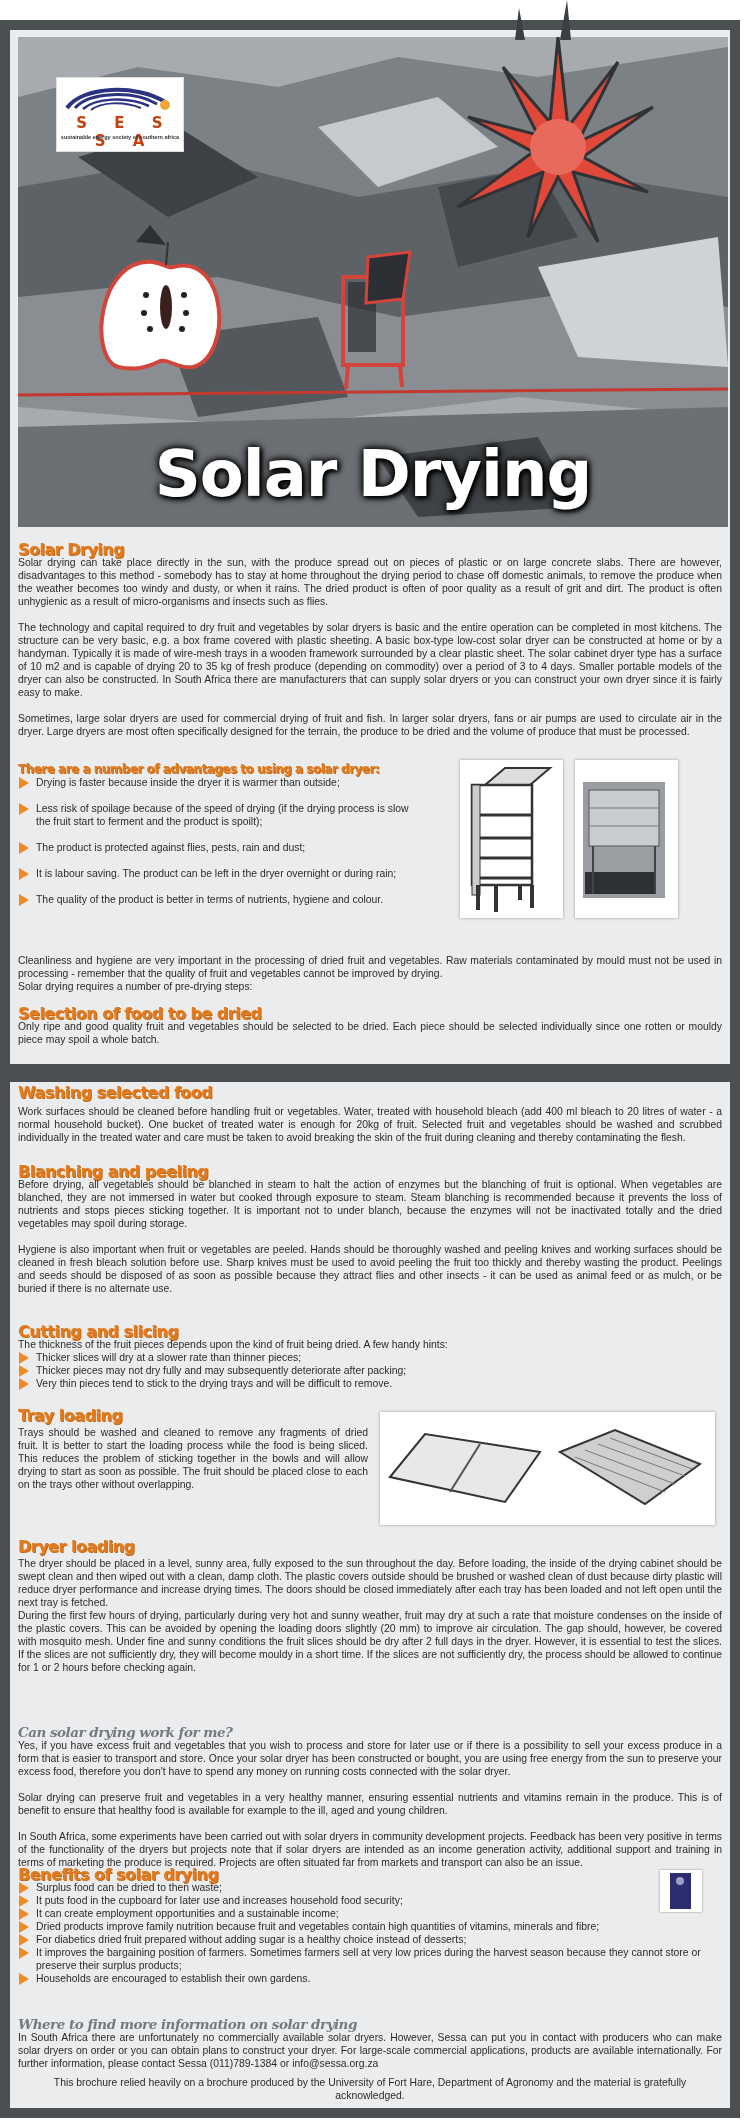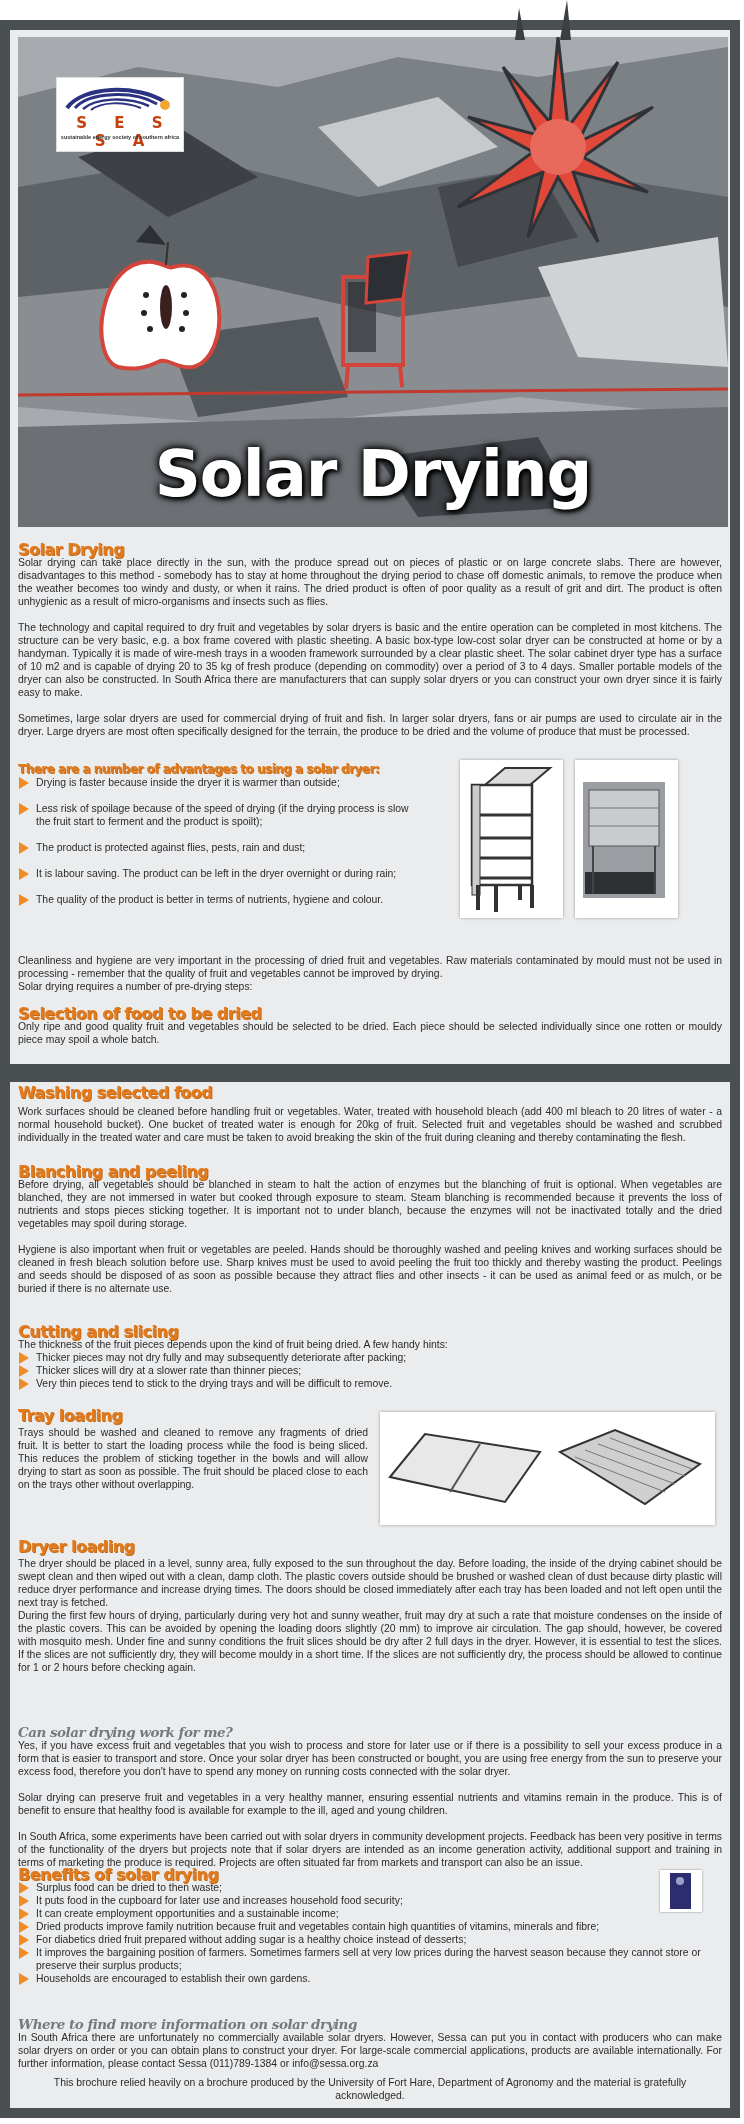--- a/index.html
+++ b/index.html
@@ -162,22 +162,22 @@
       <h2>Blanching and peeling</h2>
       <p>Before drying, all vegetables should be blanched in steam to halt the action of enzymes but the blanching of fruit is optional. When vegetables are blanched, they are not immersed in water but cooked through exposure to steam.  Steam blanching is recommended because it prevents the loss of nutrients and stops pieces sticking together. It is important not to under blanch, because the enzymes will not be inactivated totally and the dried vegetables may spoil during storage.</p>
       <div class="gap"></div>
       <p>Hygiene is also important when fruit or vegetables are peeled.  Hands should be thoroughly washed and peeling knives and working surfaces should be cleaned in fresh bleach solution before use.  Sharp knives must be used to avoid peeling the fruit too thickly and thereby wasting the product.  Peelings and seeds should be disposed of as soon as possible because they attract flies and other insects - it can be used as animal feed or as mulch, or be buried if there is no alternate use.</p>
     </div>
 
     <div class="content" style="top:243px;">
       <h2>Cutting and slicing</h2>
       <p>The thickness of the fruit pieces depends upon the kind of fruit being dried.  A few handy hints:</p>
       <ul class="arrows">
+        <li><span class="tri"></span><span>Thicker slices will dry at a slower rate than thinner pieces;</span></li>
         <li><span class="tri"></span><span>Thicker pieces may not dry fully and may subsequently deteriorate after packing;</span></li>
-        <li><span class="tri"></span><span>Thicker slices will dry at a slower rate than thinner pieces;</span></li>
         <li><span class="tri"></span><span>Very thin pieces tend to stick to the drying trays and will be difficult to remove.</span></li>
       </ul>
     </div>
 
     <div class="content" style="top:327px;width:350px;">
       <h2>Tray loading</h2>
       <p style="margin-top:4px;">Trays should be washed and cleaned to remove any fragments of dried fruit.  It is better to start the loading process while the food is being sliced. This reduces the problem of sticking together in the bowls and will allow drying to start as soon as possible.  The fruit should be placed close to each on the trays other without overlapping.</p>
     </div>
     <div class="photo" style="left:370px;top:330px;width:335px;height:113px;">
       <svg width="335" height="113" viewBox="0 0 335 113">

